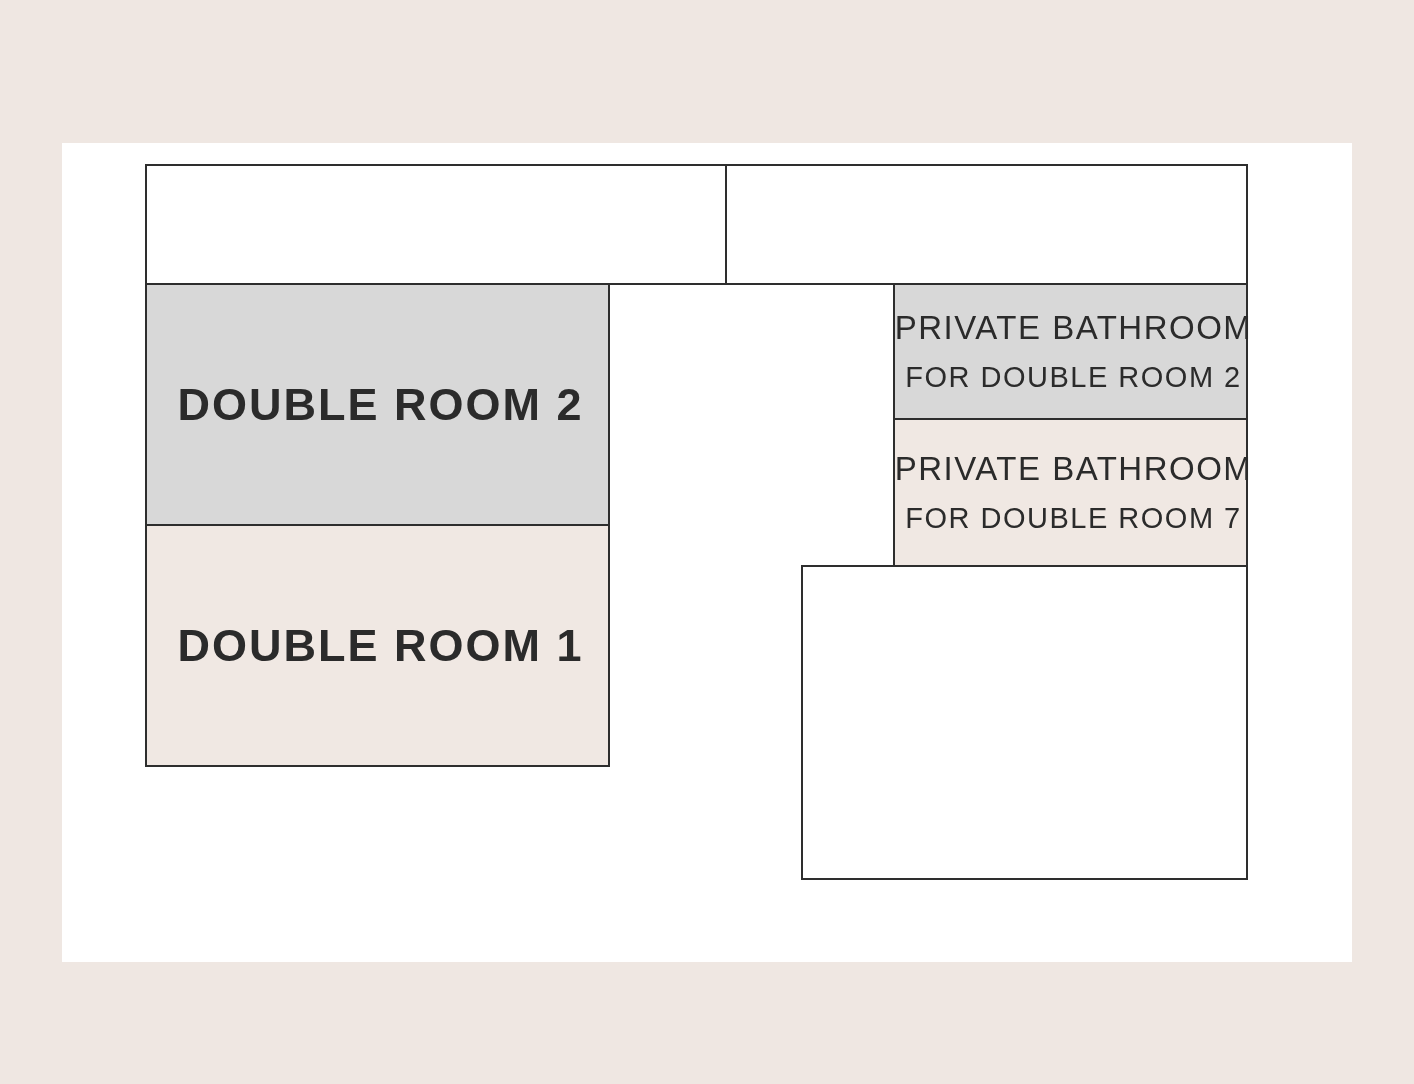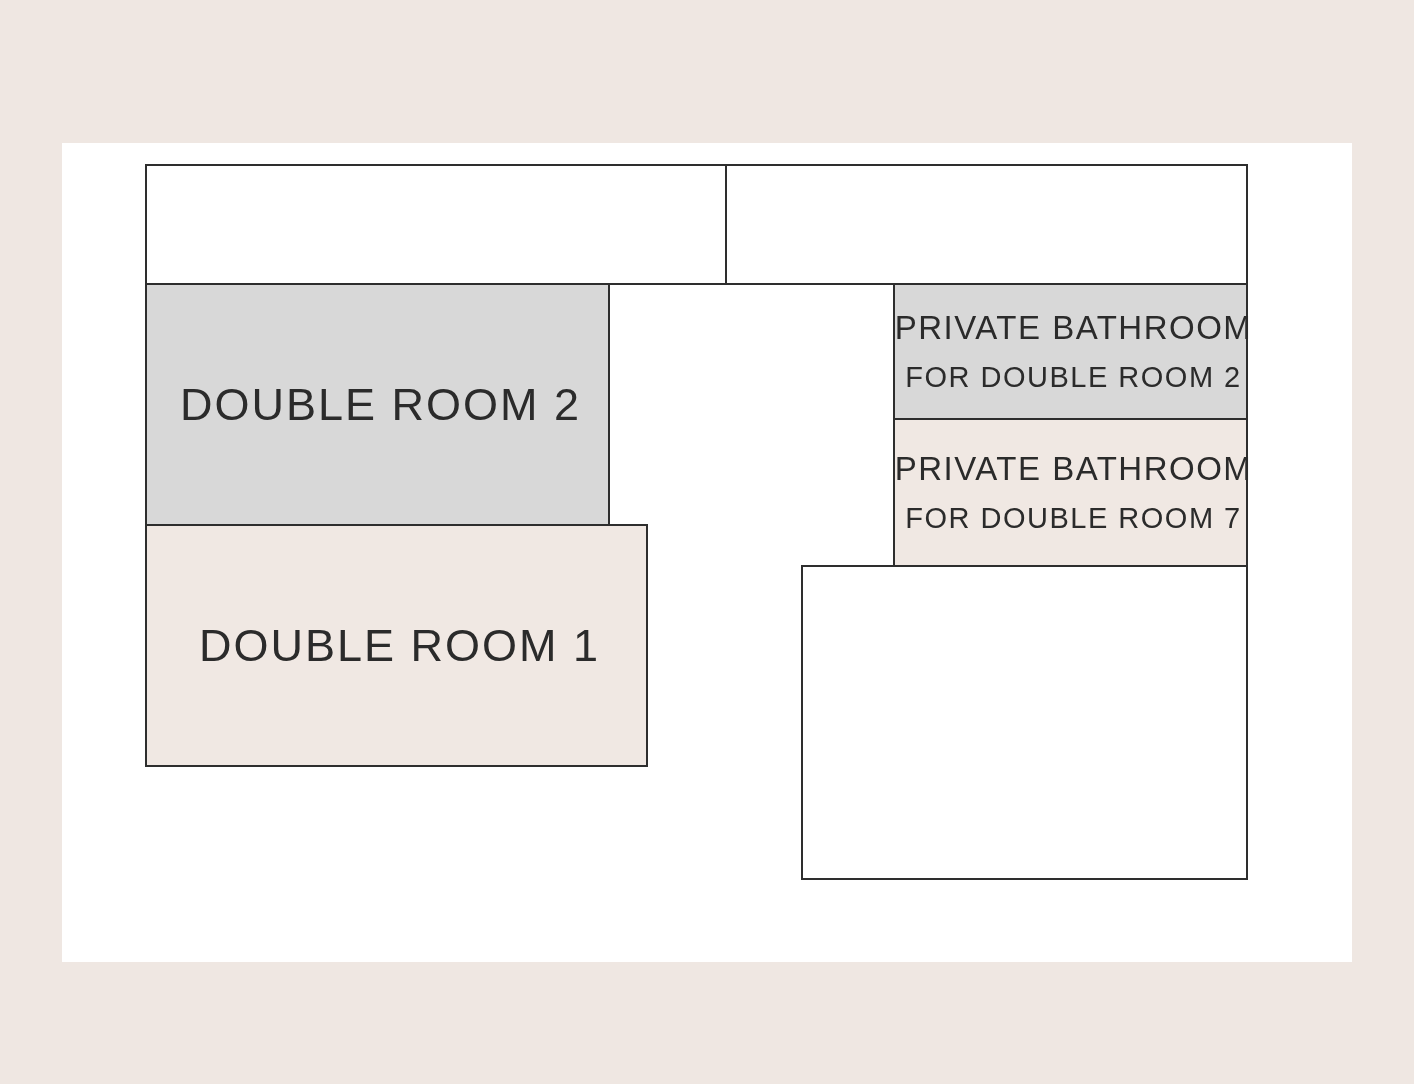--- a/index.html
+++ b/index.html
@@ -33,33 +33,33 @@
   .room--white { background: #ffffff; }
   .room--gray  { background: #d8d8d8; }
   .room--beige { background: #f0e8e3; }
 
   
   .room--top-left  { left: 83px;  top: 21px;  width: 582px; height: 121px; }
   .room--top-right { left: 663px; top: 21px;  width: 523px; height: 121px; }
 
   
   .room--dr2 { left: 83px; top: 140px; width: 465px; height: 243px; }
-  .room--dr1 { left: 83px; top: 381px; width: 503px; height: 243px; }
+  .room--dr1 { left: 83px; top: 381px; width: 465px; height: 243px; }
 
   
   .room--bath2 { left: 831px; top: 140px; width: 355px; height: 137px; }
   .room--bath1 { left: 831px; top: 275px; width: 355px; height: 149px; }
 
   
   .room--bottom-right { left: 739px; top: 422px; width: 447px; height: 315px; }
 
   .room-label {
     font-size: 45px;
     letter-spacing: 2px;
-    font-weight: 400;
+    font-weight: 700;
     white-space: nowrap;
   }
   .bath-label-line1 {
     font-size: 33px;
     letter-spacing: 1.5px;
     white-space: nowrap;
   }
   .bath-label-line2 {
     font-size: 29px;
     letter-spacing: 1.5px;

